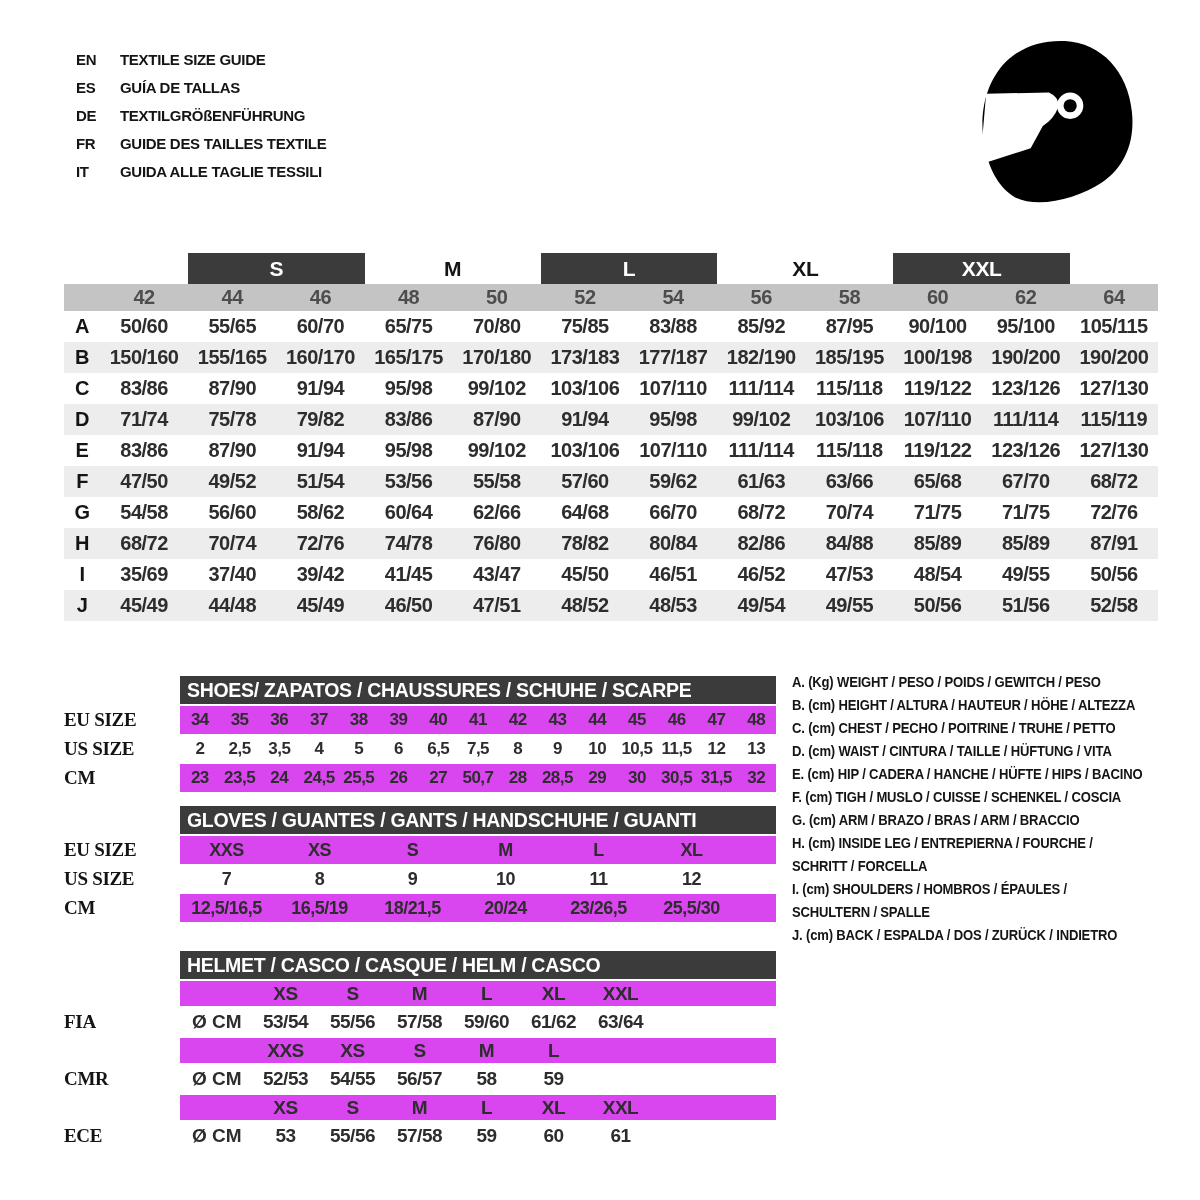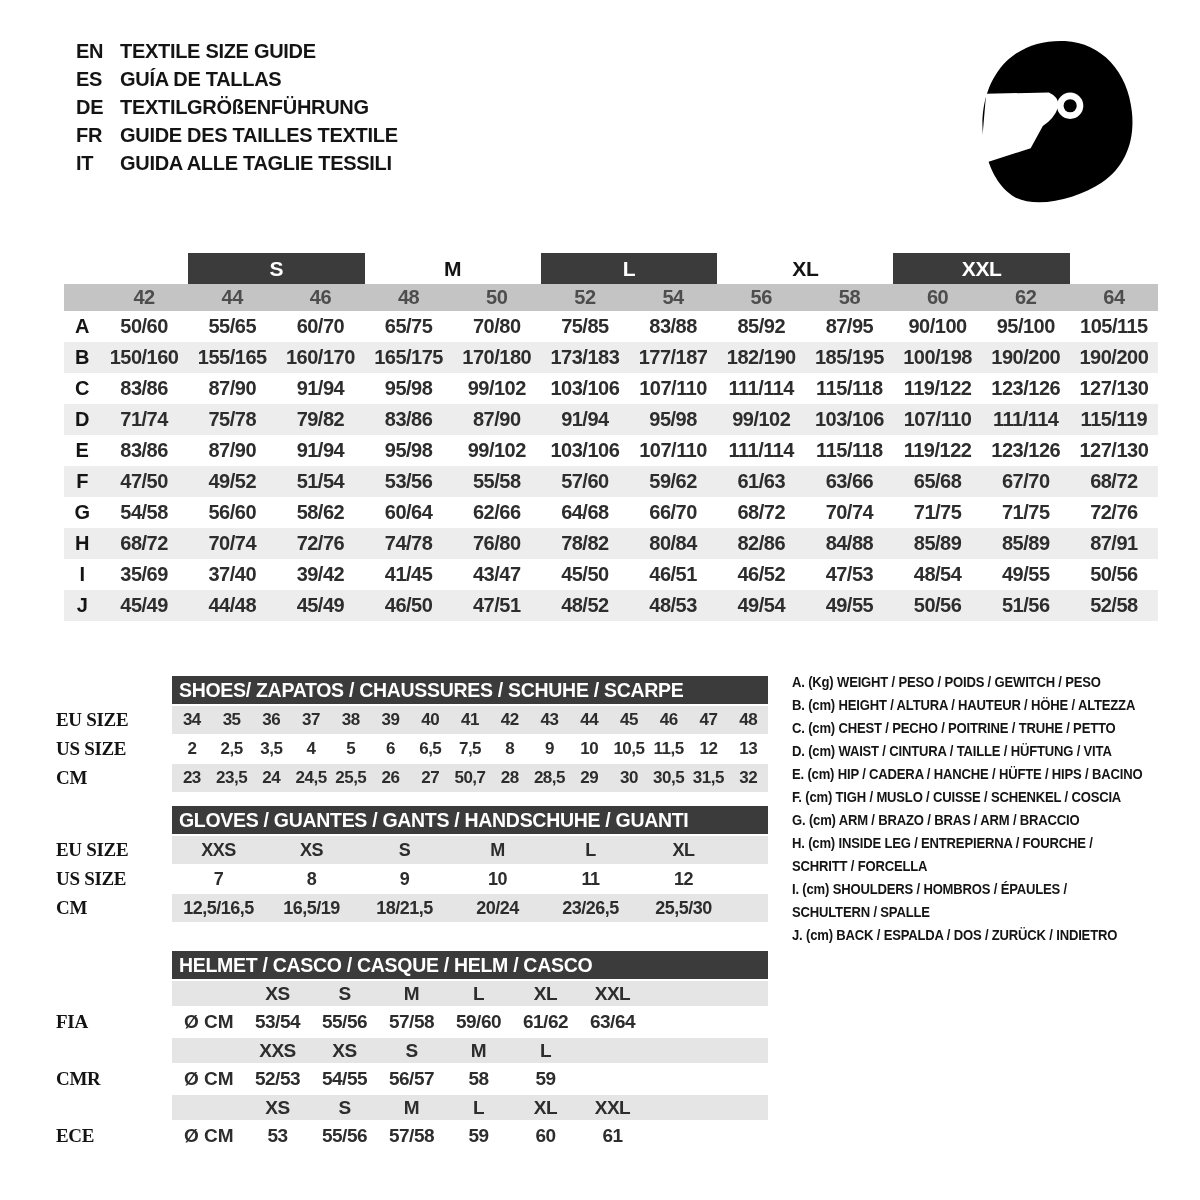--- a/index.html
+++ b/index.html
@@ -5,50 +5,50 @@
   * { margin:0; padding:0; box-sizing:border-box; }
   html,body { background:#fff; }
   .page {
     position:relative; width:1200px; height:1200px; background:#fff;
     font-family:"Liberation Sans", sans-serif; font-weight:bold; color:#2d2d2d;
     overflow:hidden;
   }
 
   
   .languages { position:absolute; left:76px; top:40px; }
-  .lang-row { display:flex; height:28px; align-items:flex-start; font-size:20px; color:#141414; letter-spacing:-0.3px; white-space:nowrap; }
+  .lang-row { display:flex; height:28px; align-items:flex-end; font-size:15px; color:#141414; letter-spacing:-0.3px; white-space:nowrap; }
   .lang-code { width:44px; }
 
   
   .helmet-icon { position:absolute; left:976px; top:36px; }
 
   
   .apparel { position:absolute; left:64px; top:253px; width:1094px; }
   .grid13 { display:grid; grid-template-columns:36px repeat(12, 1fr); }
   .group-row { height:31px; }
   .group-cell { display:flex; align-items:center; justify-content:center; font-size:21px; color:#141414; letter-spacing:-0.3px; }
   .group-cell.boxed { background:#3b3b3b; color:#fff; }
   .num-row { height:27px; background:#c4c4c4; color:#4d4d4d; font-size:20px; letter-spacing:-0.5px; }
   .num-row > div, .data-row > div { display:flex; align-items:center; justify-content:center; }
   .data-row { height:31px; font-size:20px; color:#2d2d2d; letter-spacing:-0.5px; }
   .data-row.alt { background:#ededed; }
   .letter-cell { color:#141414; }
 
   
-  .sec { position:absolute; left:56px; width:712px; }
+  .sec { position:absolute; left:64px; width:712px; }
   .sec-shoes { top:676px; }
   .sec-gloves { top:806px; }
   .sec-helmet { top:951px; }
   .bar { margin-left:116px; height:28px; background:#3b3b3b; color:#fff; display:flex; align-items:center;
          padding-left:7px; font-size:19.5px; letter-spacing:-0.3px; margin-bottom:2px; white-space:nowrap; }
   .srow { display:flex; height:28px; margin-bottom:1px; }
   .rlabel { width:116px; display:flex; align-items:center; font-size:19px; color:#141414; letter-spacing:-0.3px;font-family:Liberation Serif, serif; }
   .band { flex:1; display:grid; align-items:center; }
   .band .cell { display:flex; align-items:center; justify-content:center; color:#2d2d2d; letter-spacing:-0.5px; }
-  .srow.gray .band { background:#e5e5e5; }
+  .srow.gray .band { background:#d946ef; }
   .shoes-band { grid-template-columns:repeat(15, 1fr); font-size:17px; }
   .gloves-band { grid-template-columns:repeat(6, 93px); font-size:18px; }
   .helmet-band { grid-template-columns:72px repeat(6, 67px); font-size:19px; }
   .helmet-band .dcell { display:flex; align-items:center; padding-left:12px; color:#2d2d2d; }
   .srow.hgray { height:25px; margin-bottom:2px; }
   .srow.hwhite { height:28px; margin-bottom:2px; }
 
   
   .legend { position:absolute; left:792px; top:670px; width:480px;
             transform:scaleX(0.87); transform-origin:left top;

